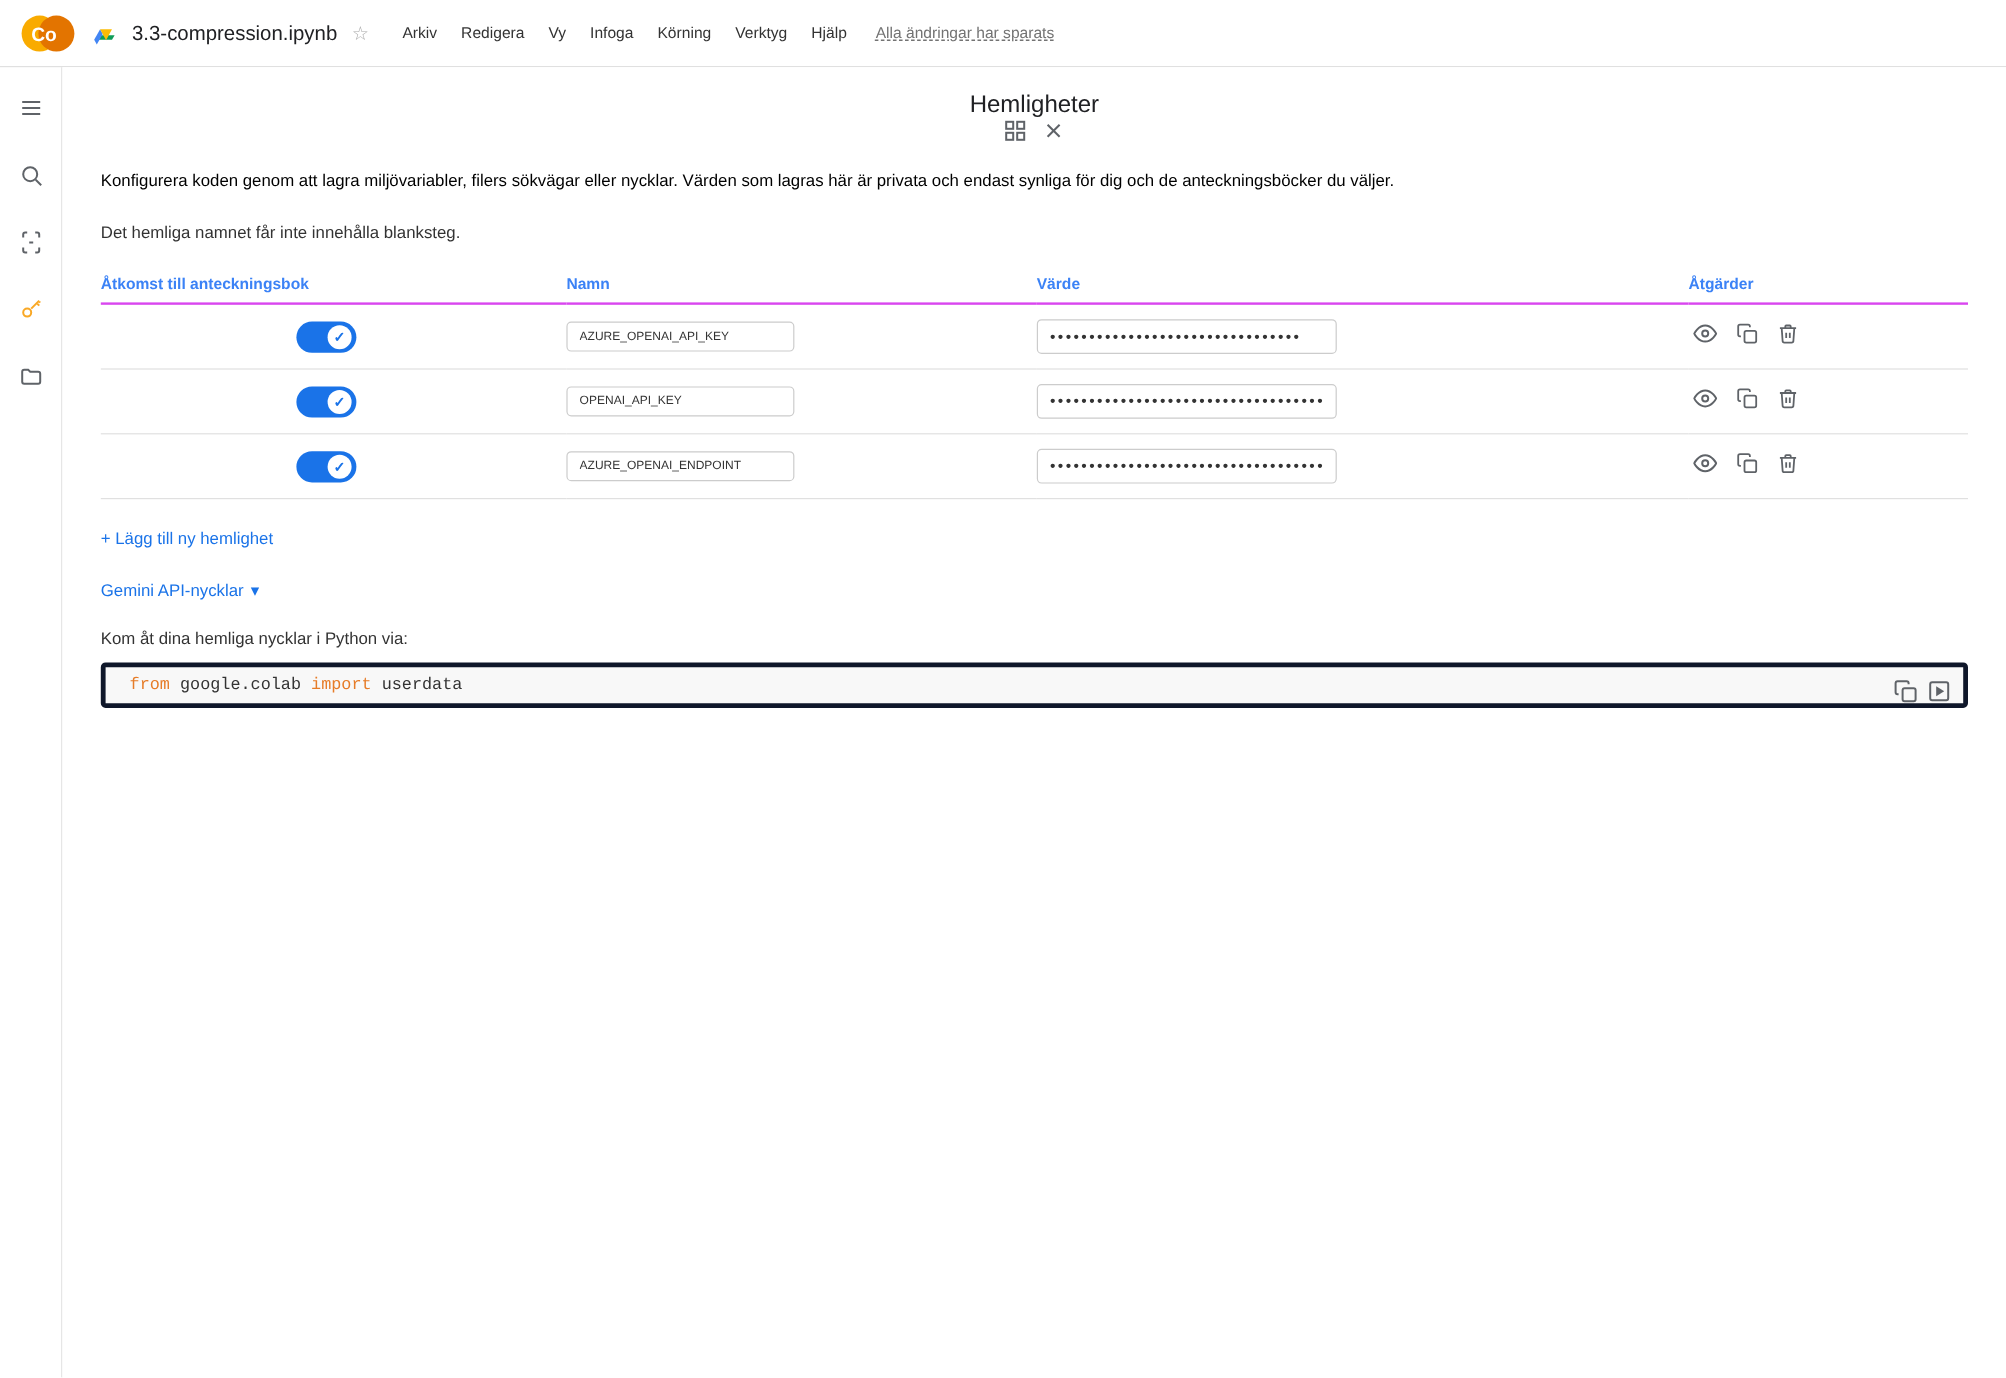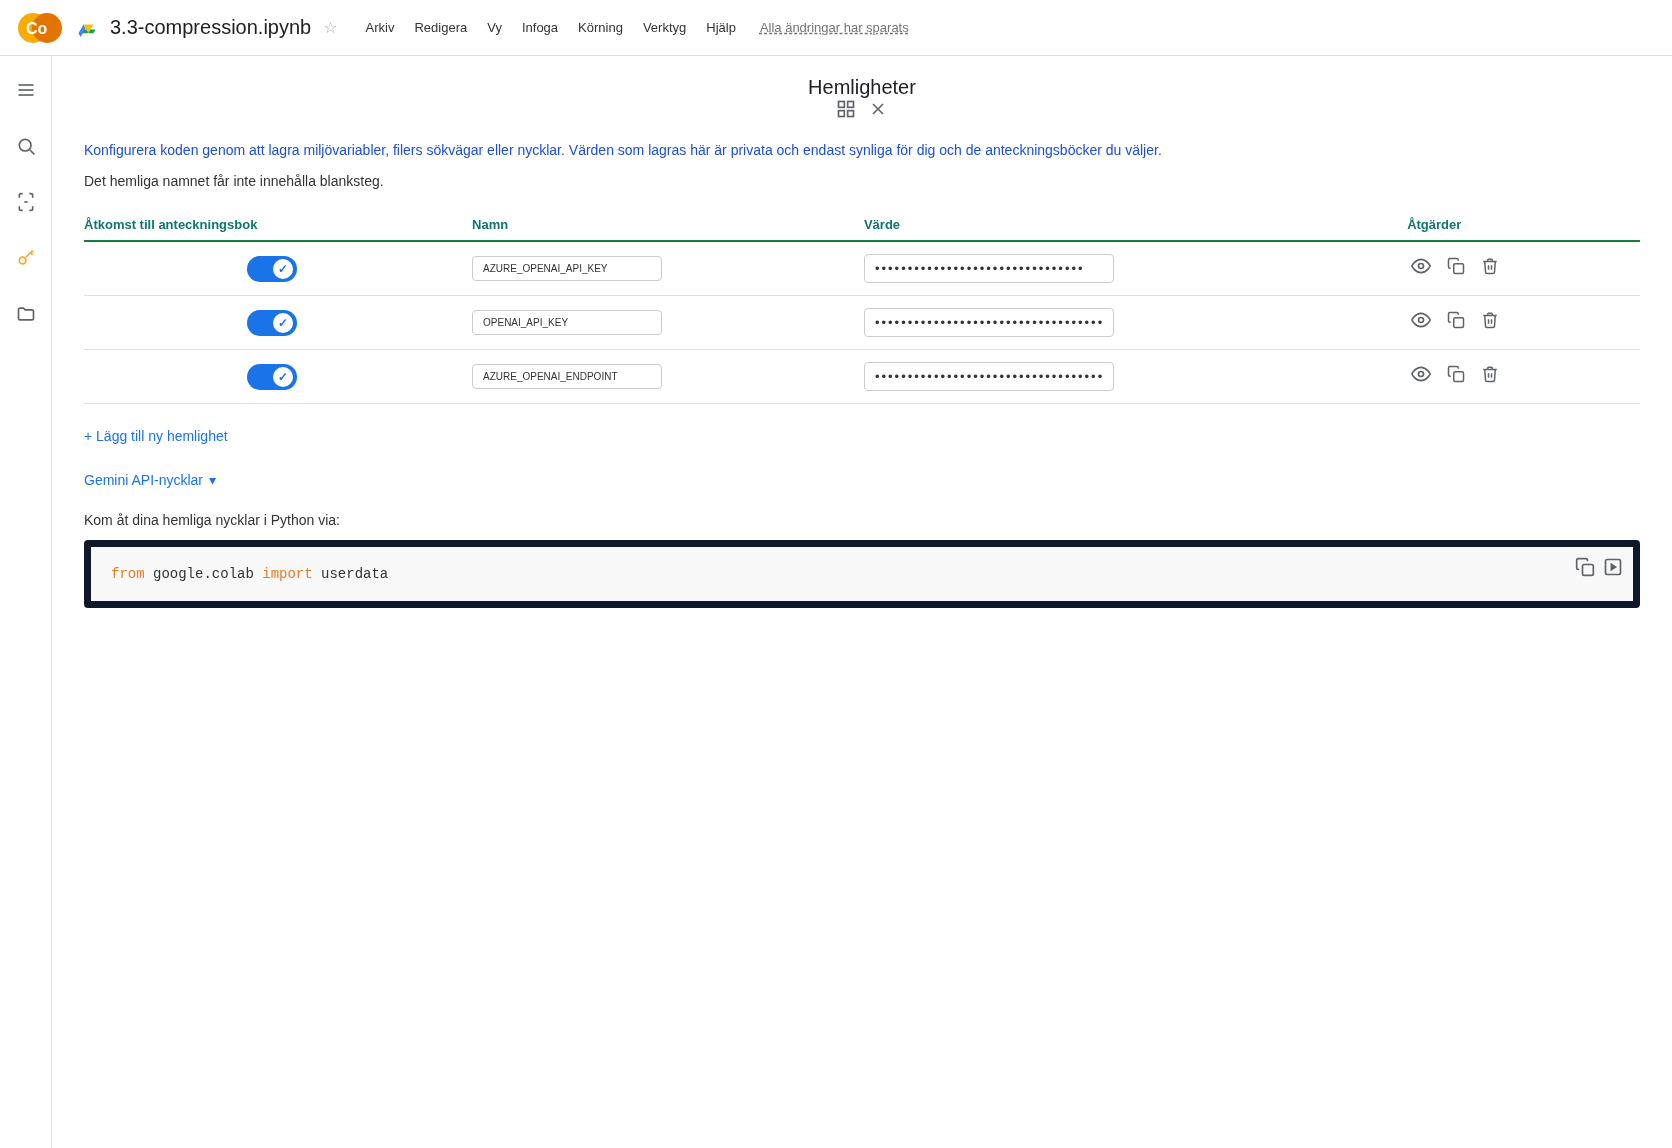--- a/index.html
+++ b/index.html
@@ -28,21 +28,21 @@
       font-size: 20px;
       font-weight: bold;
       flex-shrink: 0;
     }
     .drive-icon {
       width: 22px;
       height: 22px;
       flex-shrink: 0;
     }
     .file-title {
-      font-size: 20px;
+      font-size: 17px;
       font-weight: 400;
       color: #202124;
     }
     .star-icon {
       color: #aaa;
       font-size: 16px;
       cursor: pointer;
     }
     .menu-bar {
       display: flex;
@@ -123,43 +123,43 @@
     }
     .panel-header-icon {
       font-size: 18px;
       color: #5f6368;
       cursor: pointer;
     }
 
     
     .description {
       font-size: 14px;
-      color: #1d4ed8;
+      color: #000000;
       line-height: 1.5;
-      margin-bottom: 12px;
+      margin-bottom: 24px;
     }
     .warning-text {
       font-size: 14px;
       color: #333;
       margin-bottom: 20px;
     }
 
     
     .secrets-table {
       width: 100%;
       border-collapse: collapse;
       margin-bottom: 20px;
     }
     .secrets-table th {
       text-align: left;
       font-weight: 600;
       font-size: 13px;
-      color: #0f766e;
+      color: #3b82f6;
       padding: 8px 12px 8px 0;
-      border-bottom: 2px solid #15803d;
+      border-bottom: 2px solid #d946ef;
     }
     .secrets-table th.col-access { width: 200px; }
     .secrets-table th.col-name { width: 200px; }
     .secrets-table th.col-value { width: 280px; }
     .secrets-table th.col-actions { width: 120px; }
     .secrets-table td {
       padding: 10px 12px 10px 0;
       vertical-align: middle;
       border-bottom: 1px solid #e0e0e0;
     }
@@ -266,23 +266,23 @@
     .python-label {
       font-size: 14px;
       color: #333;
       margin-bottom: 12px;
     }
 
     
     .code-block-wrapper {
       position: relative;
       background: #f8f8f8;
-      border: 7px solid #0f172a;
+      border: 4px solid #0f172a;
       border-radius: 4px;
-      padding: 16px 20px;
+      padding: 4px 20px;
     }
     .code-block-actions {
       position: absolute;
       top: 10px;
       right: 10px;
       display: flex;
       gap: 8px;
     }
     .code-block-action-icon {
       font-size: 18px;

